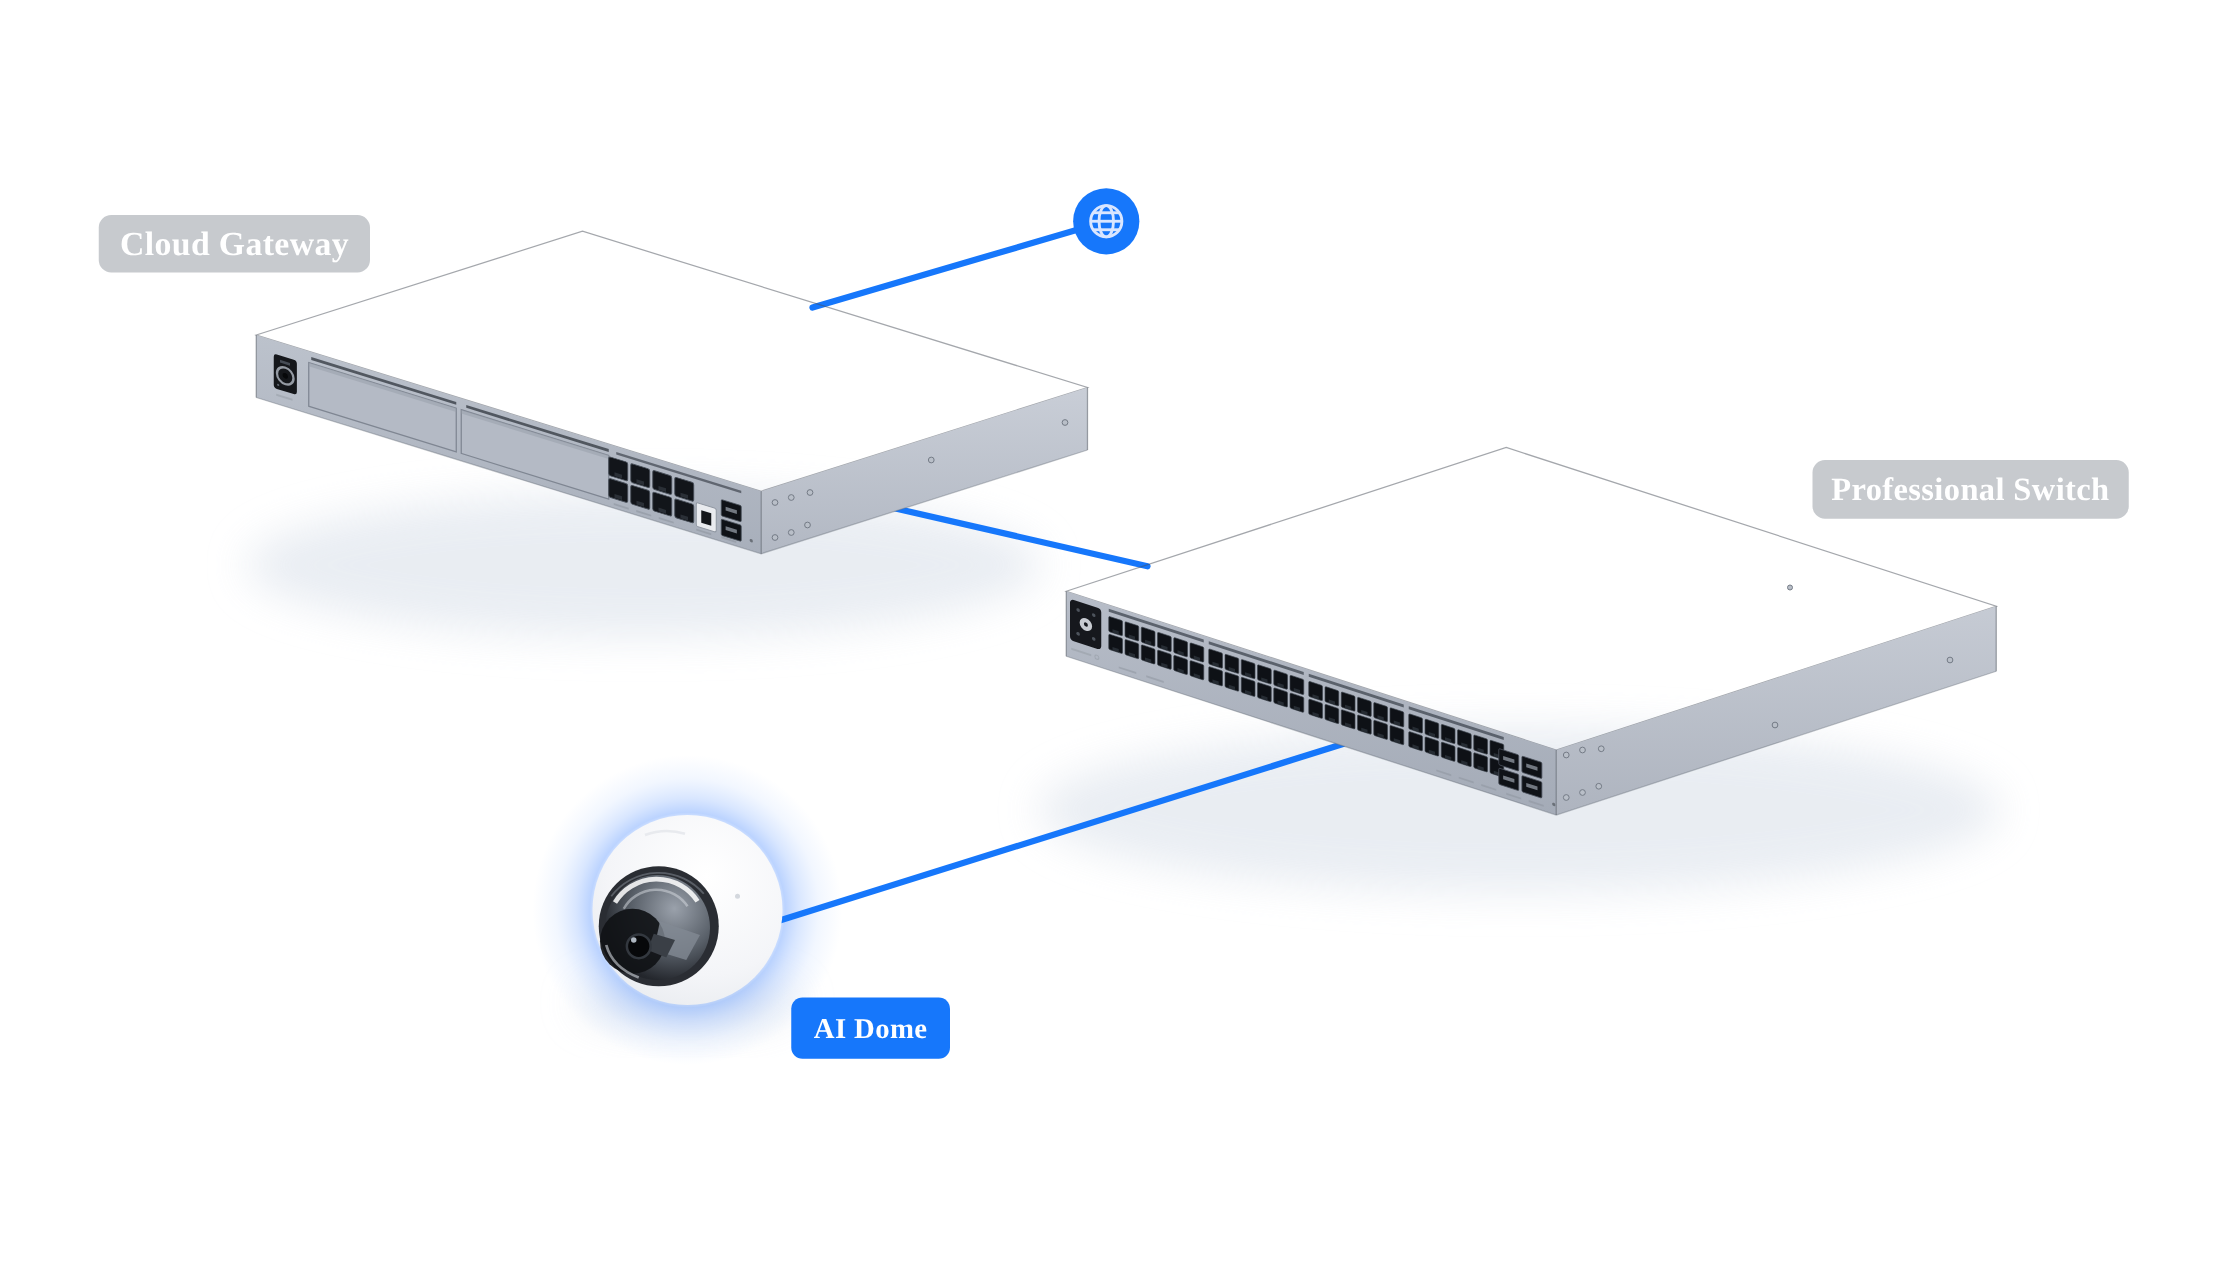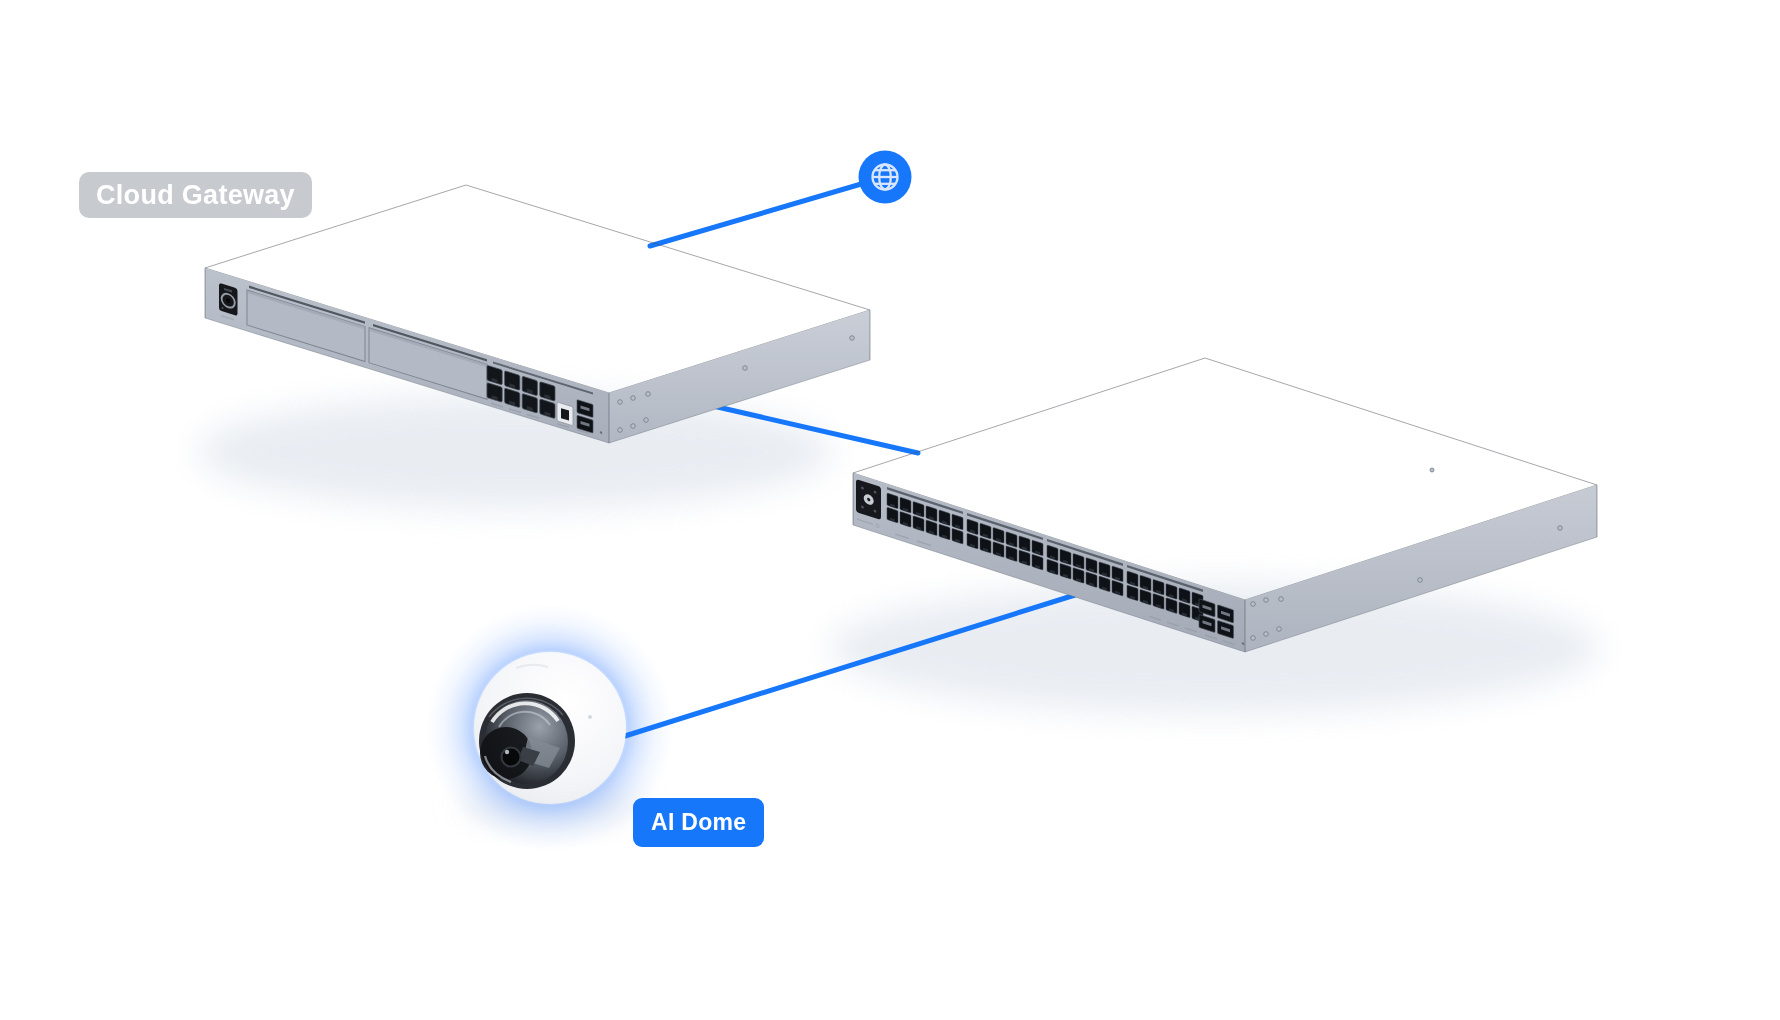--- a/index.html
+++ b/index.html
@@ -2,21 +2,21 @@
 <html style="--accent: #1677fb; --badge-gray: #c7cace; --badge-text: #ffffff;"><head>
 <meta charset="utf-8">
 <style>
   html,body{margin:0;padding:0;background:#ffffff;}
   body{width:1780px;height:1020px;position:relative;overflow:hidden;
        font-family:"Liberation Sans",sans-serif;}
   #stage{position:absolute;left:0;top:0;width:1780px;height:1020px;}
   svg{display:block;}
   .badge{position:absolute;display:flex;align-items:center;white-space:nowrap;
          color:var(--badge-text,#fff);font-weight:700;line-height:1;
-         border-radius:10px;letter-spacing:.3px;}
+         border-radius:10px;letter-spacing:.3px;font-family:Liberation Serif, serif;}
   #badge-gateway{left:79px;top:172px;height:46px;padding:0 17px;font-size:27px;
                  background:var(--badge-gray,#c7cace);}
   #badge-switch{left:1450px;top:368px;height:47px;padding:0 15px;font-size:26px;
                 background:var(--badge-gray,#c7cace);}
   #badge-camera{left:633px;top:798px;height:49px;padding:0 18px;font-size:23px;
                 background:var(--accent,#1677fb);border-radius:9px;}
   .blue-line{stroke:var(--accent,#1677fb);stroke-width:5;stroke-linecap:round;fill:none;}
   .globe-fill{fill:var(--accent,#1677fb);}
   .globe-glyph{stroke:#d9e6ff;stroke-width:2.3;fill:none;}
   .screw{fill:#b9bfc8;stroke:#747b86;stroke-width:.8;}
@@ -362,16 +362,19 @@
       <line x1="872.5" y1="177" x2="897.5" y2="177"></line>
       <line x1="874.6" y1="170.2" x2="895.4" y2="170.2"></line>
       <line x1="874.6" y1="183.8" x2="895.4" y2="183.8"></line>
     </g>
   </g>
 </svg>
 
 <div class="badge" id="badge-gateway">
   <span>Cloud Gateway</span>
 </div>
+<div class="badge" id="badge-switch">
+  <span>Professional Switch</span>
+</div>
 <div class="badge" id="badge-camera">
   <span>AI Dome</span>
 </div>
 </div>
 
 </body></html>

